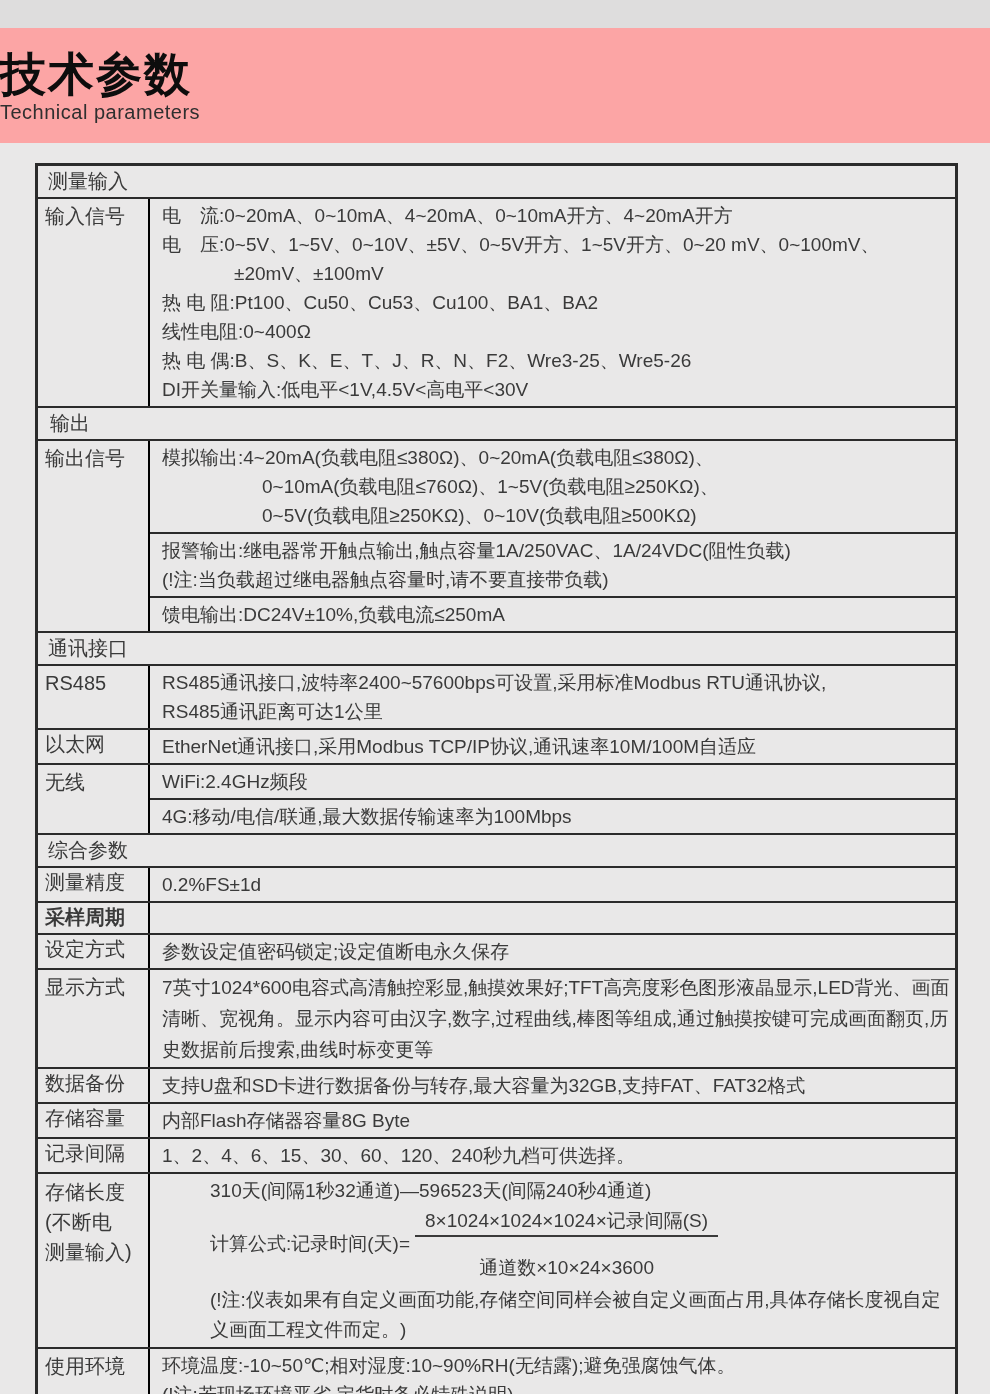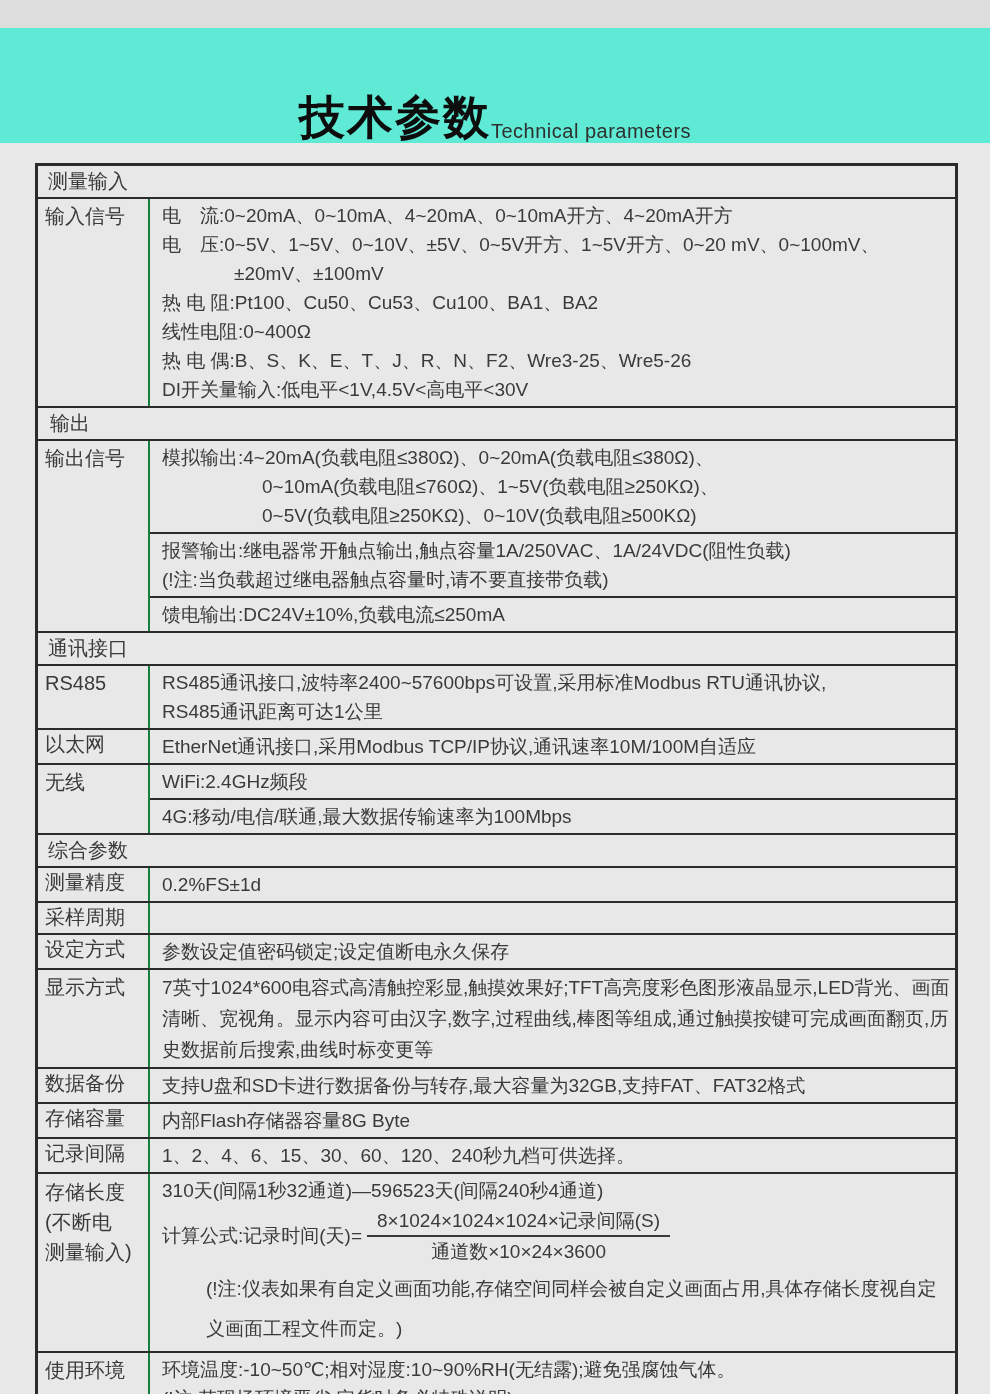--- a/index.html
+++ b/index.html
@@ -6,57 +6,57 @@
   html,body { width:990px; }
   body {
     font-family:"Liberation Sans","DejaVu Sans",sans-serif;
     background:#e9e8e8;
     color:#3a3a3a;
     width:990px; height:1394px;
     position:relative;
   }
   .top-strip { height:28px; background:#dedddd; }
   .title-band {
-    height:115px; background:#5eead4;
-    display:flex; flex-direction:row; align-items:flex-end; justify-content:center;
+    height:115px; background:#fca5a5;
+    display:flex; flex-direction:column; align-items:flex-start; justify-content:center;
   }
   .page-title {
     font-size:46px; font-weight:bold; color:#0d0d0d; letter-spacing:2px; line-height:52px;
   }
   .page-subtitle {
     font-size:20px; color:#2f2f2f; letter-spacing:0.5px; line-height:24px;
   }
   .tbl {
     position:absolute; left:35px; top:163px; width:923px;
     border:3px solid #2b2b2b; background:#e9e8e8;
   }
   .sec {
     font-size:20px; padding:2px 10px; display:flex; align-items:center;
   }
   .row { display:flex; border-top:2px solid #2b2b2b; }
   .lbl {
-    flex:0 0 112px; width:112px; border-right:2px solid #15803d;
+    flex:0 0 112px; width:112px; border-right:2px solid #000000;
     font-size:20px; padding:3px 4px 1px 7px; line-height:29px;
   }
   .lbl div { line-height:30px; }
   .val {
     flex:1; display:flex; flex-direction:column; justify-content:center;
     padding:2px 4px 2px 12px;
   }
   .val-blocks { padding:0; justify-content:flex-start; }
   .blk { padding:2px 4px 2px 12px; }
   .blk + .blk { border-top:2px solid #2b2b2b; }
   .ln { font-size:19px; line-height:29px; white-space:nowrap; }
   .para { font-size:19px; line-height:31px; }
   .ind72 { padding-left:72px; }
   .ind100 { padding-left:100px; }
   .formula { display:flex; align-items:center; font-size:19px; margin:2px 0 4px 0; }
   .frac { display:inline-flex; flex-direction:column; text-align:center; margin-left:5px; }
   .frac .num { line-height:27px; border-bottom:2px solid #3a3a3a; padding:0 10px 1px 10px; }
-  .frac .den { line-height:27px; padding-top:1px; }
+  .frac .den { line-height:27px; padding-top:17px; }
 </style>
 </head>
 <body>
 
 <div class="top-strip"></div>
 
 <div class="title-band">
   <div class="page-title">技术参数</div>
   <div class="page-subtitle">Technical parameters</div>
 </div>
@@ -130,21 +130,21 @@
   <div class="sec row" style="min-height:27px;">综合参数</div>
 
   <div class="row" style="min-height:29px;">
     <div class="lbl" style="padding-top:0;">测量精度</div>
     <div class="val">
         <div class="ln">0.2%FS±1d</div>
       </div>
   </div>
 
   <div class="row" style="min-height:30px;">
-    <div class="lbl" style="padding-top:0;">采样周期</div>
+    <div class="lbl" style="padding-top:0;font-weight:bold;">采样周期</div>
   </div>
 
   <div class="row" style="min-height:29px;">
     <div class="lbl" style="padding-top:0;">设定方式</div>
     <div class="val">
         <div class="ln">参数设定值密码锁定;设定值断电永久保存</div>
       </div>
   </div>
 
   <div class="row" style="min-height:93px;">
@@ -168,36 +168,36 @@
       </div>
   </div>
 
   <div class="row" style="min-height:32px;">
     <div class="lbl" style="padding-top:0;">记录间隔</div>
     <div class="val">
         <div class="ln">1、2、4、6、15、30、60、120、240秒九档可供选择。</div>
       </div>
   </div>
 
-  <div class="row" style="min-height:155px;">
+  <div class="row" style="min-height:155px;gap:48px;">
     <div class="lbl">
       <div>存储长度</div>
       <div>(不断电</div>
       <div>测量输入)</div>
     </div>
     <div class="val" style="justify-content:flex-start;">
       <div class="ln">310天(间隔1秒32通道)—596523天(间隔240秒4通道)</div>
       <div class="formula">
         <span>计算公式:记录时间(天)=</span>
         <span class="frac">
           <span class="num">8×1024×1024×1024×记录间隔(S)</span>
           <span class="den">通道数×10×24×3600</span>
         </span>
       </div>
-      <div class="para" style="line-height:40px;margin-left:44px;">(!注:仪表如果有自定义画面功能,存储空间同样会被自定义画面占用,具体存储长度视自定义画面工程文件而定。)</div>
+      <div class="para" style="line-height:30px;">(!注:仪表如果有自定义画面功能,存储空间同样会被自定义画面占用,具体存储长度视自定义画面工程文件而定。)</div>
     </div>
   </div>
 
   <div class="row" style="min-height:54px;">
     <div class="lbl">使用环境</div>
     <div class="val" style="justify-content:flex-start;">
       <div class="ln">环境温度:-10~50℃;相对湿度:10~90%RH(无结露);避免强腐蚀气体。</div>
       <div class="ln">(!注:若现场环境恶劣,定货时务必特殊说明)</div>
     </div>
   </div>

